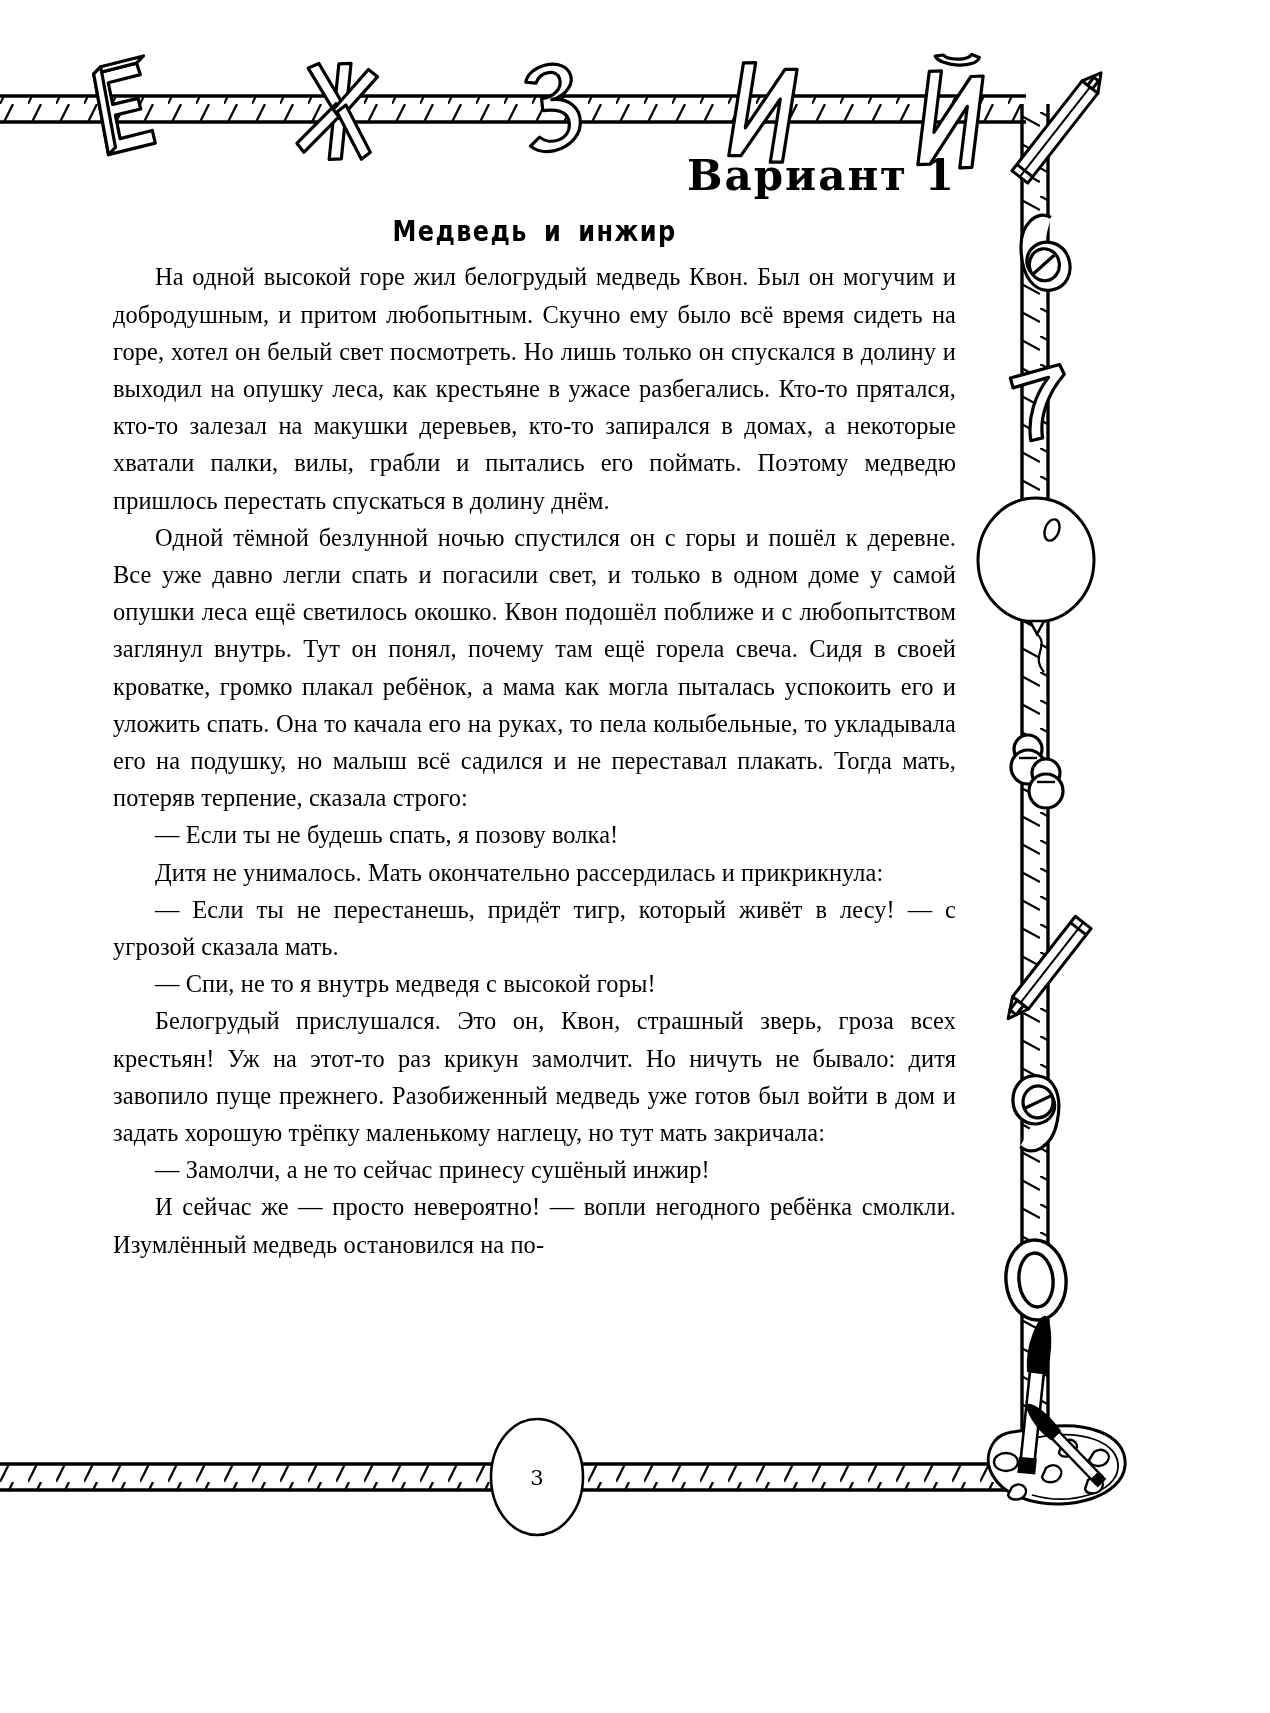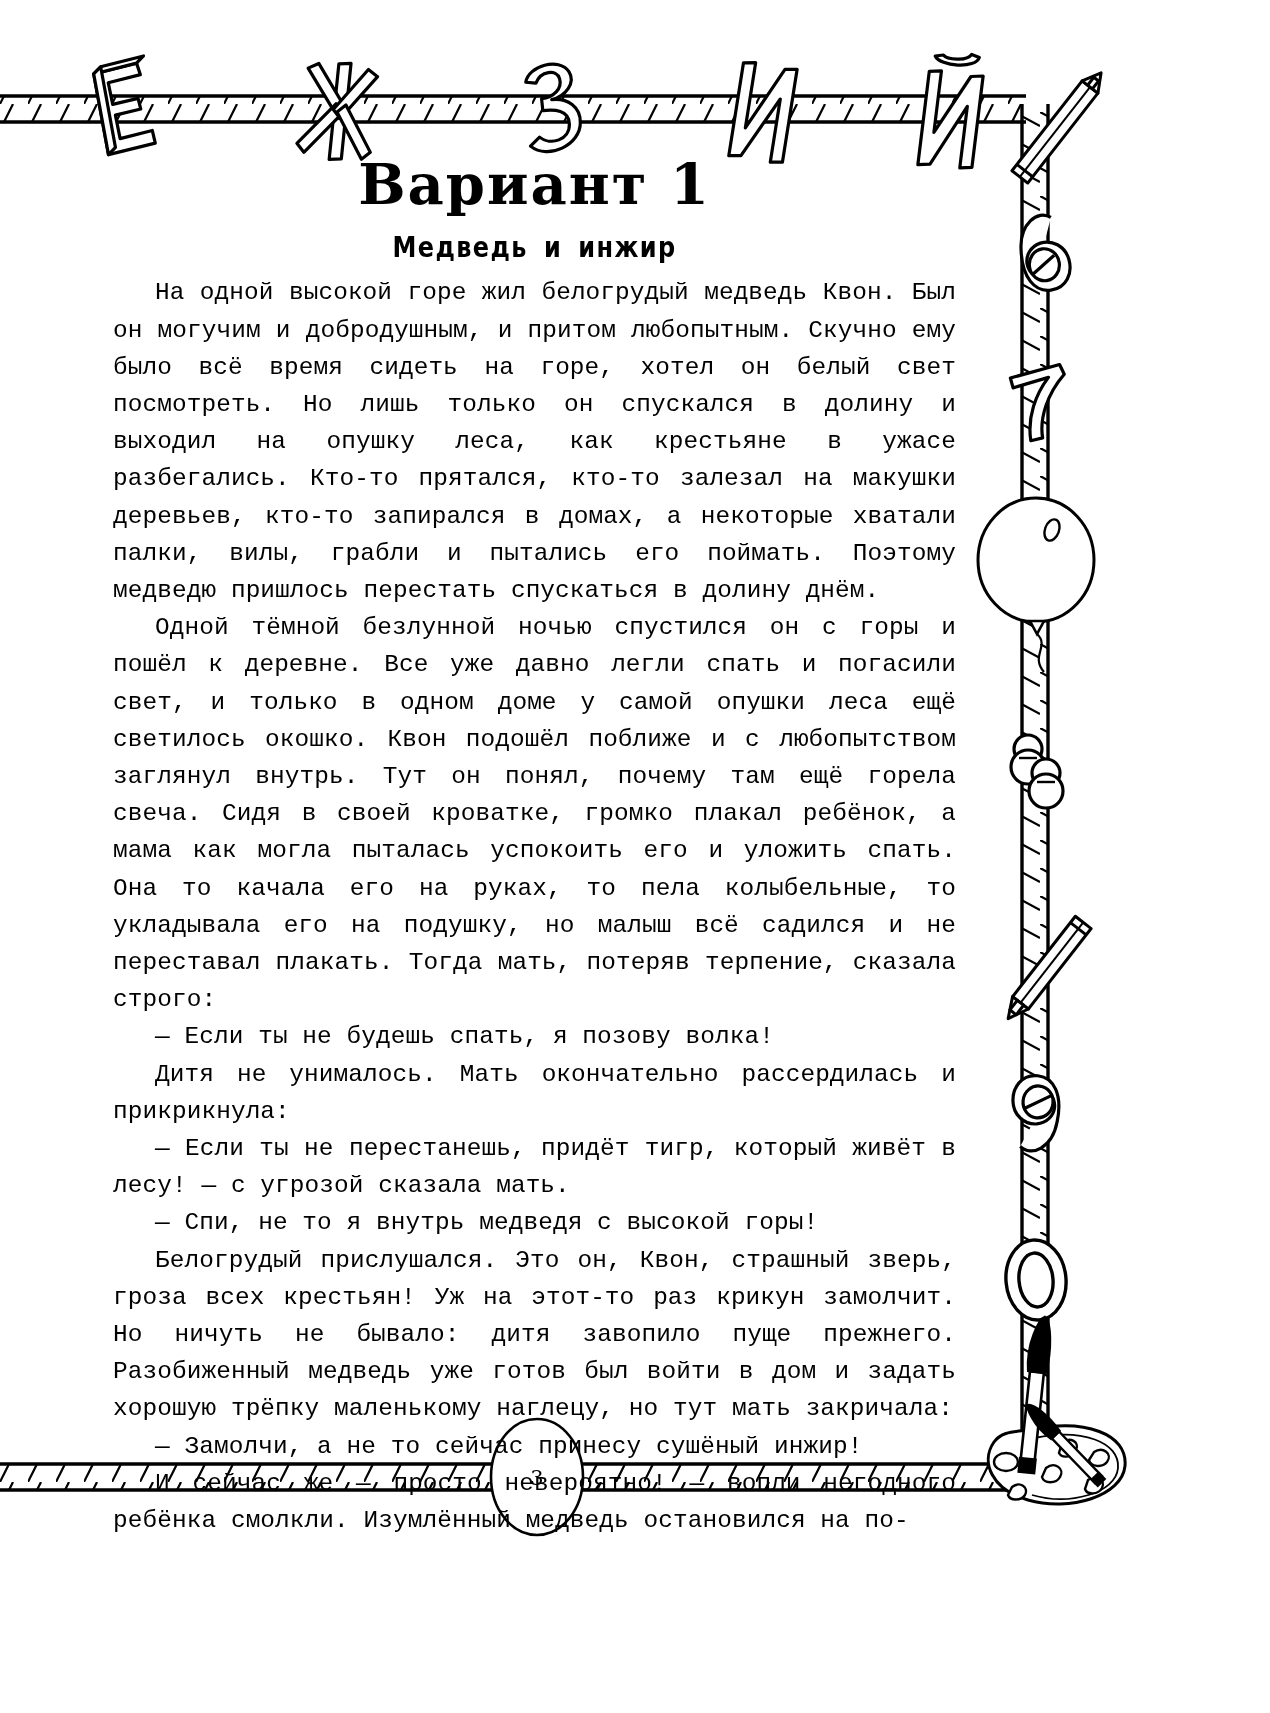--- a/index.html
+++ b/index.html
@@ -37,40 +37,40 @@
   #content {
     position: absolute;
     left: 113px;
     top: 152px;
     width: 843px;
   }
 
   .doc-title {
     font-family: "DejaVu Serif", serif;
     font-weight: bold;
-    font-size: 56px;
-    text-align: center;
+    font-size: 42px;
+    text-align: right;
     letter-spacing: 2px;
     margin: 0 0 8px 0;
     line-height: 1.15;
   }
 
   .story-title {
     font-family: "DejaVu Sans Condensed", "Liberation Sans Narrow", "Liberation Sans", sans-serif;
     font-weight: bold;
     font-size: 29px;
     text-align: center;
     letter-spacing: 1.5px;
     word-spacing: 7px;
     margin: 14px 0 10px 0;
     transform: scaleX(0.92);
   }
 
   .para {
-    font-family: Liberation Mono, monospace;
+    font-family: Liberation Serif, serif;
     font-size: 24.4px;
     line-height: 37.2px;
     text-align: justify;
     text-align-last: left;
     margin: 0;
     text-indent: 42px;
     letter-spacing: 0.1px;
     transform-origin: left top;
   }
   .para.short { text-align: center; }

